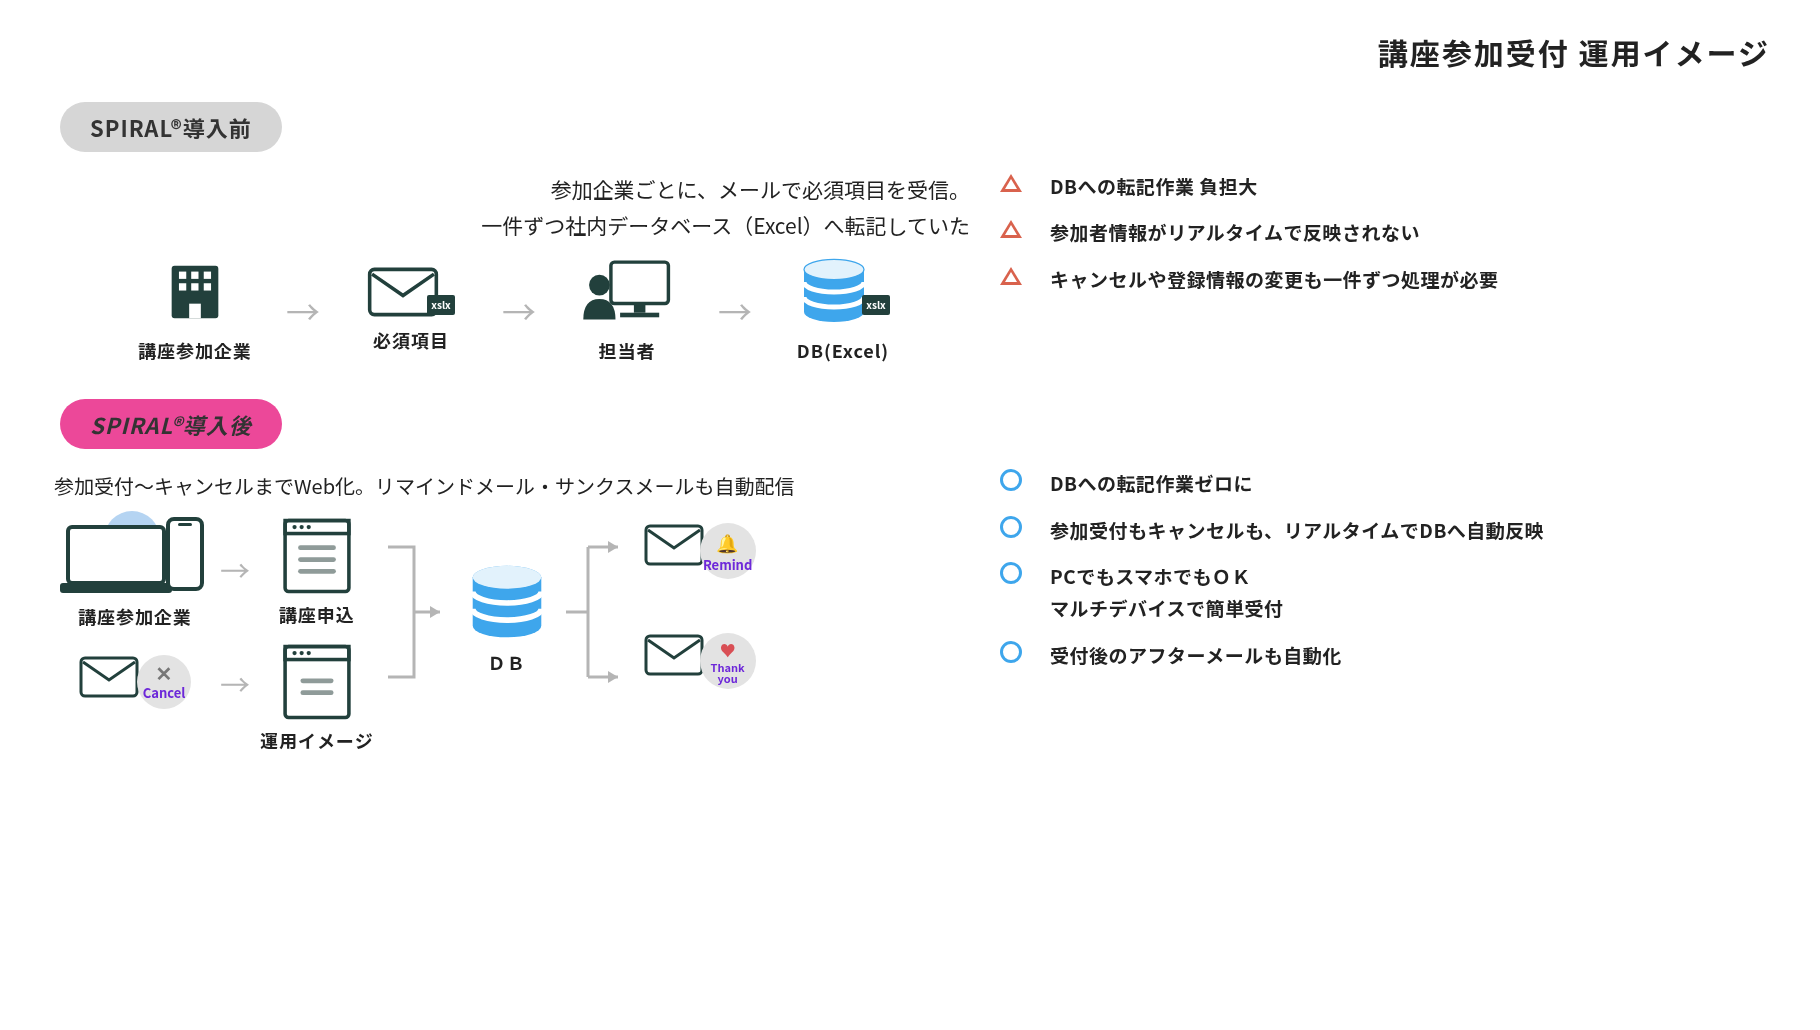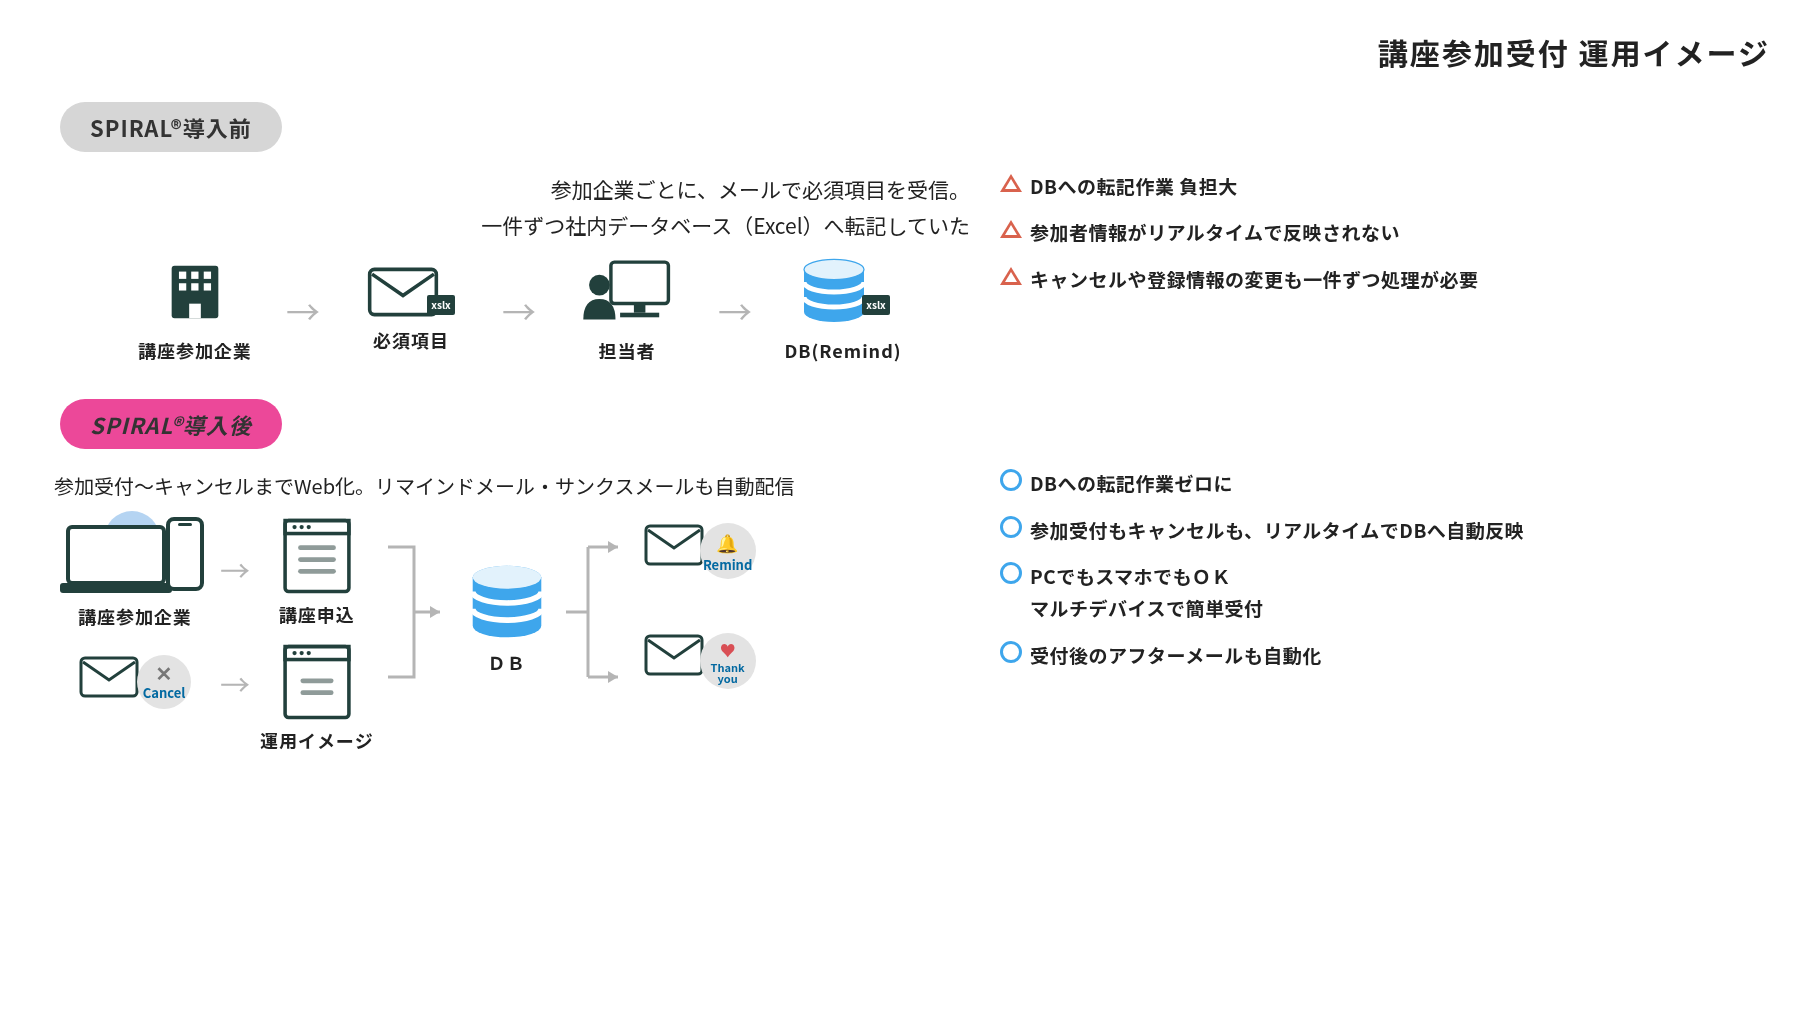--- a/index.html
+++ b/index.html
@@ -62,21 +62,21 @@
     margin-top: 10px;
     letter-spacing: 1px;
     white-space: nowrap;
   }
   .label-under { font-size: 18px; font-weight:700; margin-top:6px; letter-spacing:1px; }
   .arrow { color: #b5b5b5; font-size: 34px; font-weight: 400; margin: 0 2px; }
   .arrow-small { color:#b5b5b5; font-size:30px; }
   .issue {
     display: flex;
     align-items: flex-start;
-    gap: 8px;
+    gap: 28px;
     margin-bottom: 14px;
   }
   .issue-mark {
     width: 22px; height: 22px; flex-shrink: 0;
     display: inline-flex; align-items:center; justify-content:center;
     margin-top: 2px;
   }
   .issue-text { font-size: 19px; font-weight: 700; line-height: 1.7; letter-spacing: .5px; }
   .circle-o {
     width:22px; height:22px; border-radius:50%;
@@ -94,21 +94,21 @@
     width:0; height:0;
     border-left:6.5px solid transparent; border-right:6.5px solid transparent;
     border-bottom:10.5px solid #fff;
   }
   .spacer { height: 36px; }
   
   .after-flow {
     display:flex; align-items:flex-start; gap:10px; margin-left:10px;
   }
   .col { display:flex; flex-direction:column; align-items:center; }
-  .mini-label { font-size:13px; font-weight:700; color:#0369a1; }
+  .mini-label { font-size:13px; font-weight:700; color:#6d28d9; }
   .icon-box { display:flex; align-items:flex-start; justify-content:center; }
   svg { display:block; }
   .xslx-badge {
     background:#22403c; color:#fff; font-size:10px; font-weight:700;
     padding:2px 4px 3px 4px; border-radius:2px;
     margin-left:-12px; margin-top:28px;
   }
 </style>
 </head>
 <body>
@@ -179,21 +179,21 @@
           <svg width="76" height="70" viewBox="0 0 60 56">
             <ellipse cx="30" cy="10" rx="24" ry="8" fill="#3ea6ec"></ellipse>
             <path d="M6 10 V44 A24 8 0 0 0 54 44 V10" fill="#3ea6ec"></path>
             <ellipse cx="30" cy="10" rx="24" ry="8" fill="#fff" opacity=".85"></ellipse>
             <ellipse cx="30" cy="10" rx="24" ry="8" fill="none" stroke="#3ea6ec" stroke-width="1"></ellipse>
             <path d="M6 20 A24 8 0 0 0 54 20" fill="none" stroke="#fff" stroke-width="4"></path>
             <path d="M6 32 A24 8 0 0 0 54 32" fill="none" stroke="#fff" stroke-width="4"></path>
           </svg>
           <span class="xslx-badge" style="margin-left:-10px; margin-top:38px;">xslx</span>
         </span>
-        <span class="flow-label">DB(Remind)</span>
+        <span class="flow-label">DB(Excel)</span>
       </div>
     </div>
   </div>
 
   <div class="issues-col">
     <div class="issue">
       <span class="issue-mark">
           <span class="tri-warn"></span>
         </span>
       <span class="issue-text">DBへの転記作業 負担大</span>

